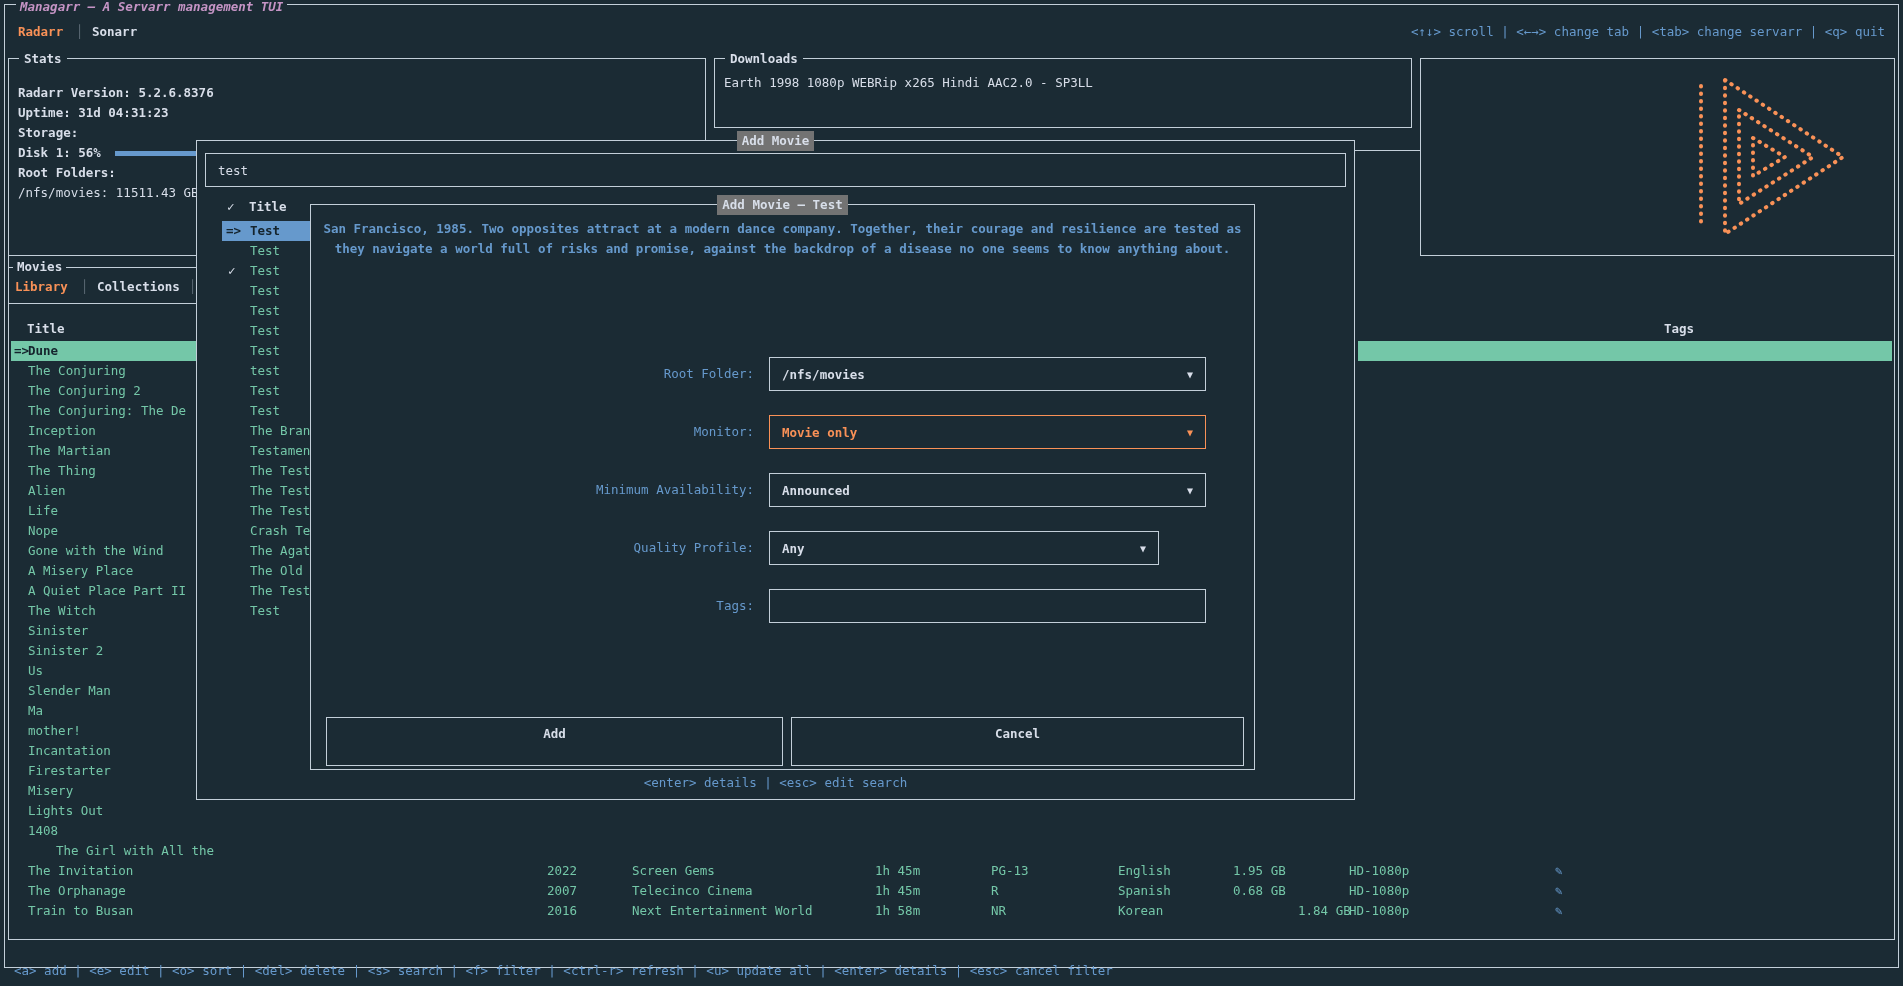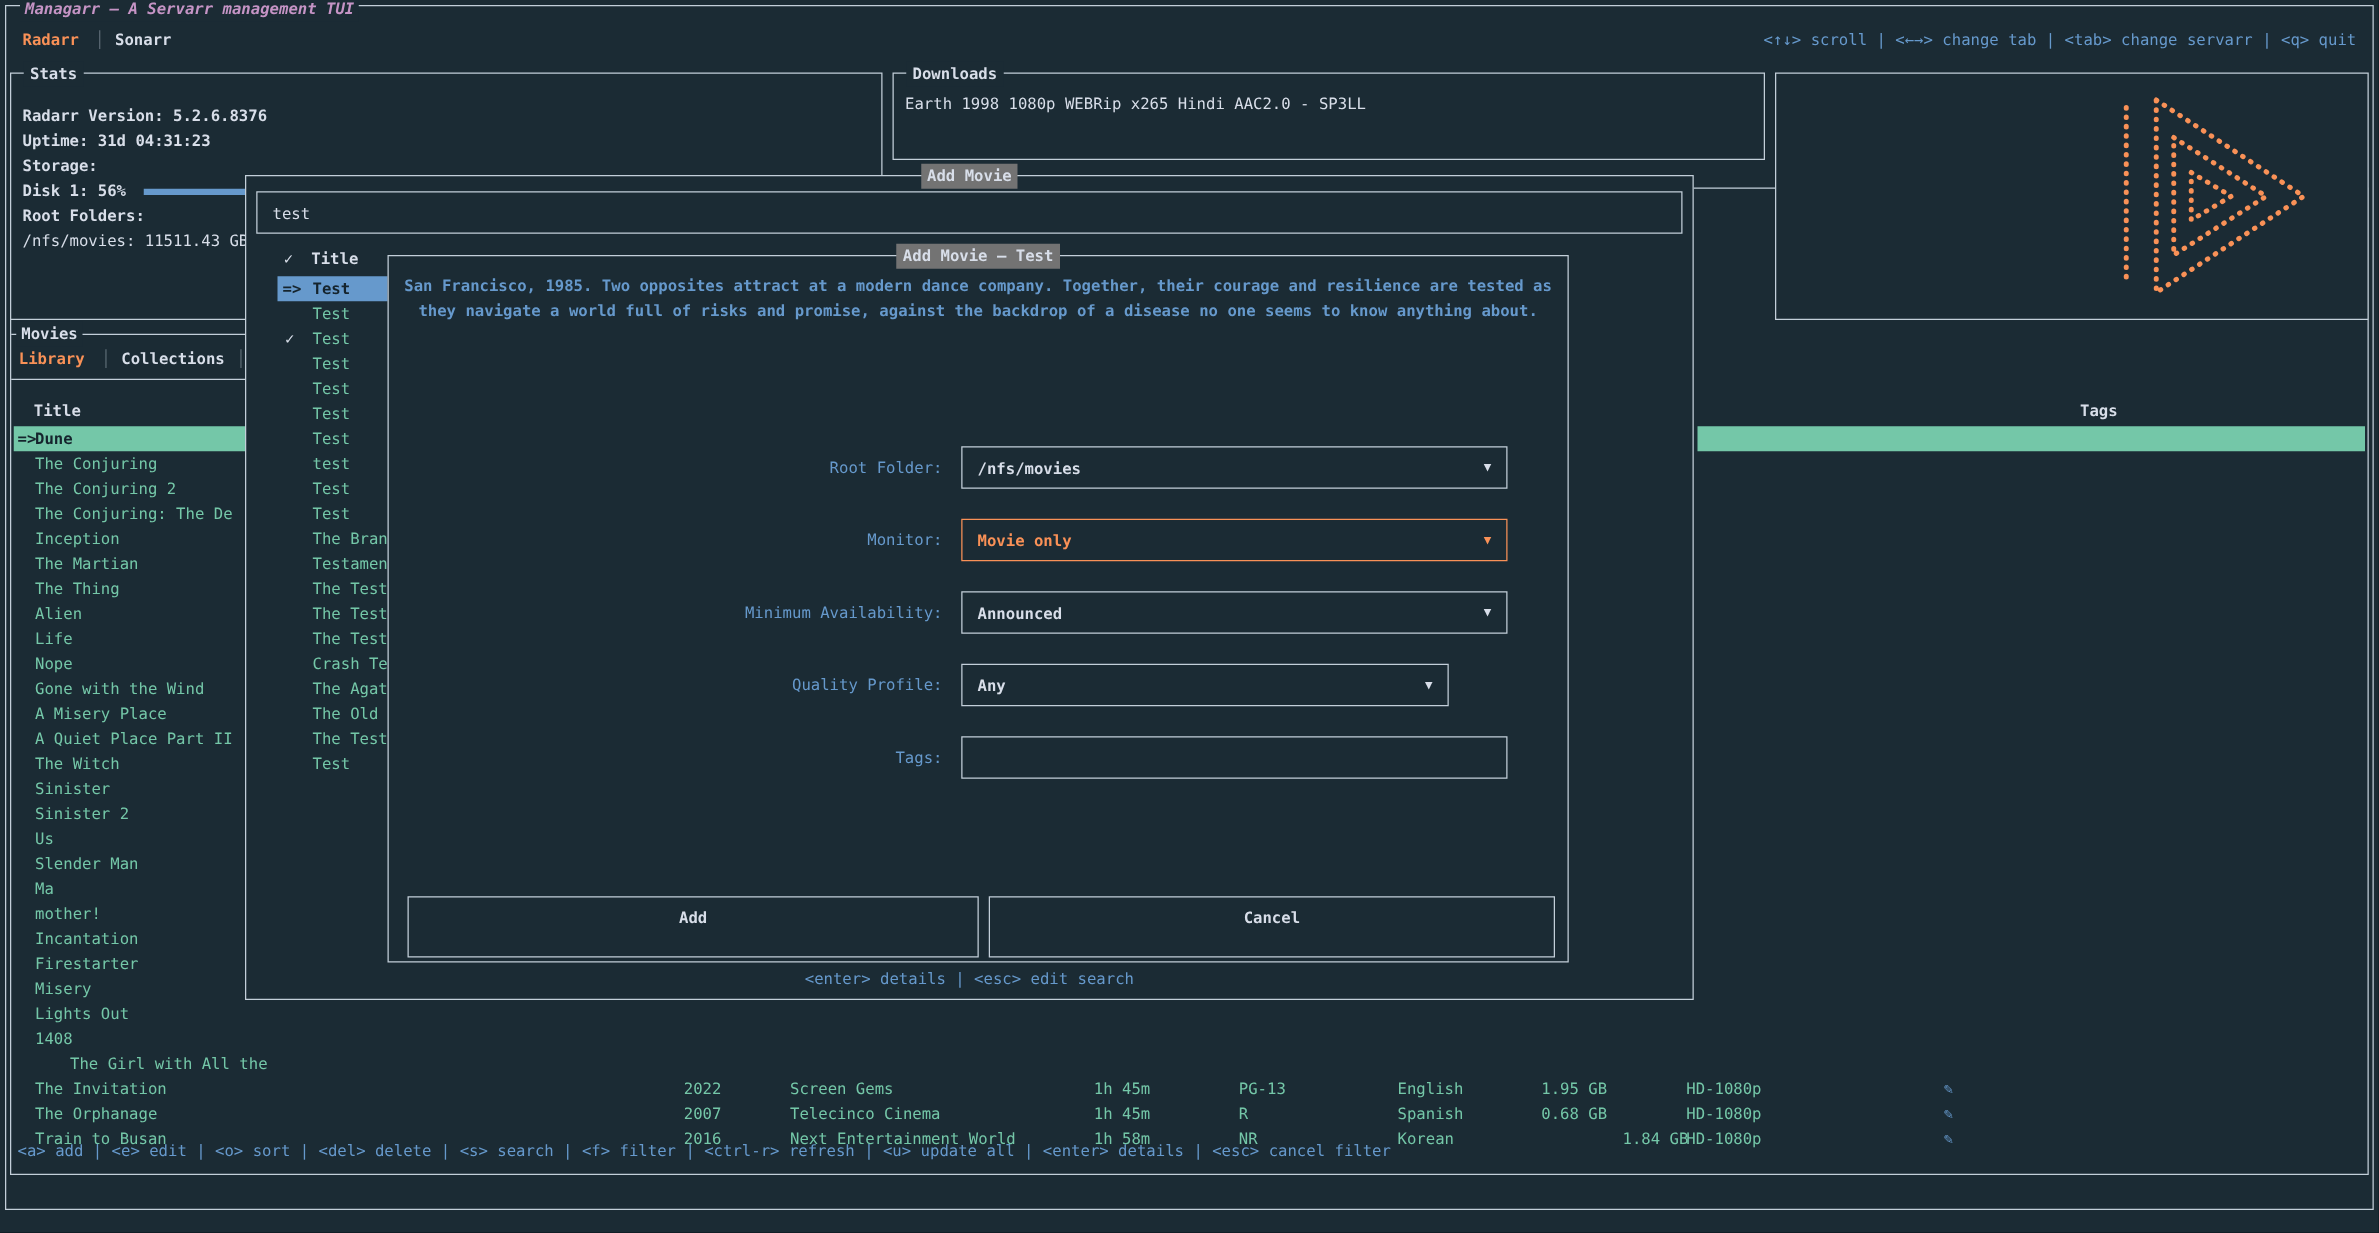--- a/index.html
+++ b/index.html
@@ -347,15 +347,15 @@
         <div class="field-box" style="left: 458px; top: 384px; width: 437px;">
           <span class="val"></span>
         </div>
       </div>
     <div id="popup-buttons">
         <div class="tui-button" style="left: 15px; top: 512px; width: 457px;">Add</div>
         <div class="tui-button" style="left: 480px; top: 512px; width: 453px;">Cancel</div>
       </div>
   </div>
 
-  <span class="abs blue" style="left:14px;top:911px;z-index:2;text-align:center;">&lt;a&gt; add | &lt;e&gt; edit | &lt;o&gt; sort | &lt;del&gt; delete | &lt;s&gt; search | &lt;f&gt; filter | &lt;ctrl-r&gt; refresh | &lt;u&gt; update all | &lt;enter&gt; details | &lt;esc&gt; cancel filter</span>
+  <span class="abs blue" style="left:14px;top:961px;z-index:2;text-align:center;">&lt;a&gt; add | &lt;e&gt; edit | &lt;o&gt; sort | &lt;del&gt; delete | &lt;s&gt; search | &lt;f&gt; filter | &lt;ctrl-r&gt; refresh | &lt;u&gt; update all | &lt;enter&gt; details | &lt;esc&gt; cancel filter</span>
 
 </div>
 
 </body></html>

